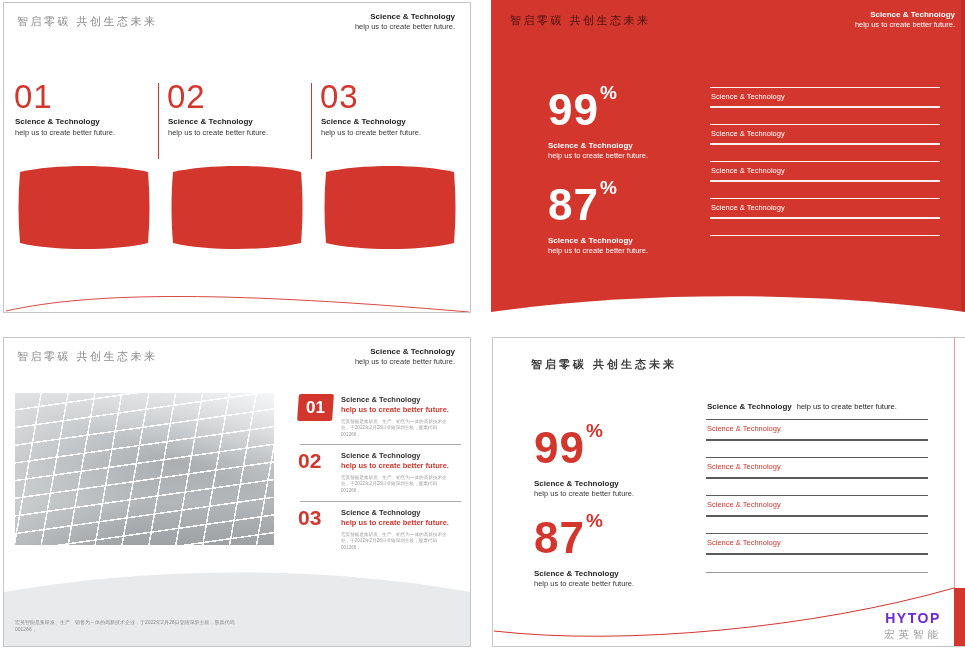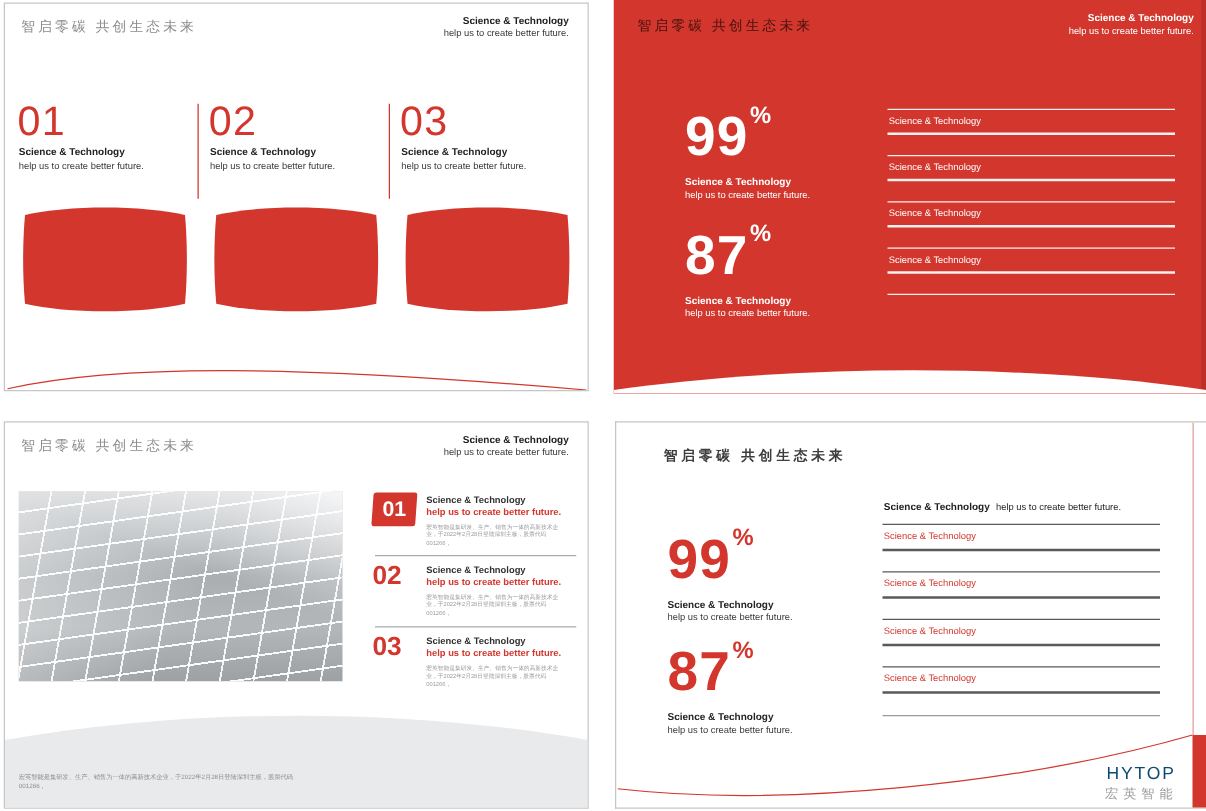--- a/index.html
+++ b/index.html
@@ -84,21 +84,21 @@
   .li-body { position:absolute; left:43px; top:25px; width:112px; font-size:4.6px; line-height:6.4px; color:#9a9a9a; }
   .li-div { position:absolute; left:296px; width:161px; height:1px; background:#ababab; }
   .bl-band { position:absolute; left:0; top:228px; }
   .bl-footer { position:absolute; left:11px; top:281px; width:238px; font-size:5px; line-height:7px; color:#8d8d8d; }
 
   
   .br-line { position:absolute; left:461px; top:0; width:1px; height:250px; background:#e29d97; }
   .br-bar { position:absolute; left:461px; top:250px; width:12px; height:60px; background:#d2362d; }
   .br-curve { position:absolute; left:1px; top:240px; }
   .logo { position:absolute; right:23px; top:273px; text-align:center; }
-  .logo .logo-en { font-size:14px; line-height:15px; font-weight:400; color:#0c4a6e; letter-spacing:1.5px; }
+  .logo .logo-en { font-size:14px; line-height:15px; font-weight:700; color:#6d28d9; letter-spacing:1.5px; }
   .logo .logo-cn { font-size:10.5px; color:#9c9c9c; letter-spacing:4px; margin-top:2px; }
 </style>
 </head>
 <body>
 
 <div class="canvas">
 
   <section class="slide tl">
     <div class="hdr-cn gray">智启零碳  共创生态未来</div>
     <div class="tagline on-white">

